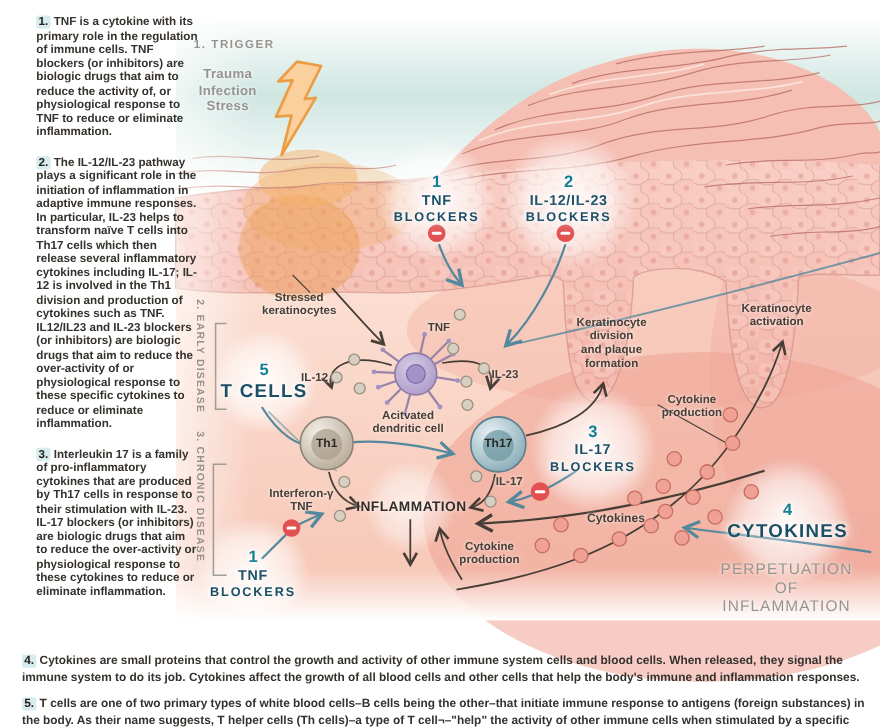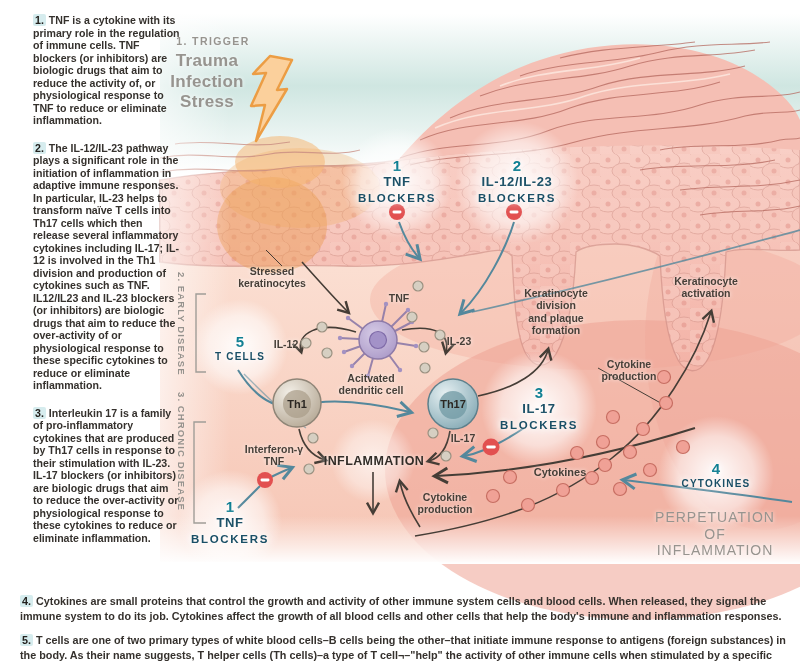--- a/index.html
+++ b/index.html
@@ -23,21 +23,21 @@
   .lbl.big{font-size:12.5px;font-weight:700;color:#322d28;letter-spacing:.4px;}
   .lbl.grey{color:#97948f;font-weight:700;letter-spacing:1.4px;font-size:10.5px;}
   .lbl.greysm{color:#97948f;font-weight:400;letter-spacing:1px;font-size:14px;}
   .lbl.cell{font-size:11px;font-weight:700;color:#2b2722;text-shadow:none;}
 
   .co{position:absolute;transform:translate(-50%,-50%);text-align:center;white-space:nowrap;
       text-shadow:0 0 5px #fff,0 0 10px #fff,0 0 16px #fff;}
   .co .n{font-size:15px;font-weight:700;color:#0d7e92;line-height:1.15;}
   .co .l1{font-size:13px;color:#1a4f66;letter-spacing:.6px;line-height:1.3;font-weight:700;}
   .co .l2{font-size:11.5px;color:#1a4f66;letter-spacing:1.7px;line-height:1.35;font-weight:700;text-align:center;}
-  .co .lw{font-size:10px;color:#1a4f66;letter-spacing:1.2px;line-height:1.3;font-weight:700;}
+  .co .lw{font-size:17px;color:#1a4f66;letter-spacing:1.2px;line-height:1.3;font-weight:700;}
 
   .vstage{position:absolute;writing-mode:vertical-rl;color:#95928d;font-weight:700;
           font-size:9.5px;letter-spacing:1.1px;white-space:nowrap;}
 </style>
 </head>
 <body>
 
 <div class="stage">
 
 <svg width="800" height="662" viewBox="0 0 800 662">
@@ -293,21 +293,21 @@
   <p><span class="nmark">2.</span> <span>The IL-12/IL-23 pathway plays a significant role in the initiation of inflammation in adaptive immune responses. In particular, IL-23 helps to transform naïve T cells into Th17 cells which then release several inflammatory cytokines including IL-17; IL-12 is involved in the Th1 division and production of cytokines such as TNF. IL12/IL23 and IL-23 blockers (or inhibitors) are biologic drugs that aim to reduce the over-activity of or physiological response to these specific cytokines to reduce or eliminate inflammation.</span></p>
   <p><span class="nmark">3.</span> <span>Interleukin 17 is a family of pro-inflammatory cytokines that are produced by Th17 cells in response to their stimulation with IL-23. IL-17 blockers (or inhibitors) are biologic drugs that aim to reduce the over-activity or physiological response to these cytokines to reduce or eliminate inflammation.</span></p>
 </aside>
 
 <div class="footnotes">
   <p><span class="nmark">4.</span> <span>Cytokines are small proteins that control the growth and activity of other immune system cells and blood cells. When released, they signal the immune system to do its job. Cytokines affect the growth of all blood cells and other cells that help the body's immune and inflammation responses.</span></p>
   <p><span class="nmark">5.</span> <span>T cells are one of two primary types of white blood cells–B cells being the other–that initiate immune response to antigens (foreign substances) in the body. As their name suggests, T helper cells (Th cells)–a type of T cell¬–"help" the activity of other immune cells when stimulated by a specific antigen by releasing cytokines. Subsets of Th cells (e.g., Th1, Th17) produce different cytokines.</span></p>
 </div>
 
 <div class="lbl grey" style="left:213px;top:41px">1. TRIGGER</div>
-<div class="lbl grey" style="left:207px;top:82px;font-size:17px;letter-spacing:.3px;font-weight:600;line-height:1.22">Trauma
+<div class="lbl grey" style="left:207px;top:82px;font-size:12px;letter-spacing:.3px;font-weight:600;line-height:1.22">Trauma
 Infection
 Stress</div>
 <div class="vstage" style="left:176px;top:272px">2. EARLY DISEASE</div>
 <div class="vstage" style="left:176px;top:392px">3. CHRONIC DISEASE</div>
 
 <div class="co" style="left:397px;top:182px">
   <div class="n">1</div>
   <div class="l1">TNF</div>
   <div class="l2">BLOCKERS</div>
 </div>

